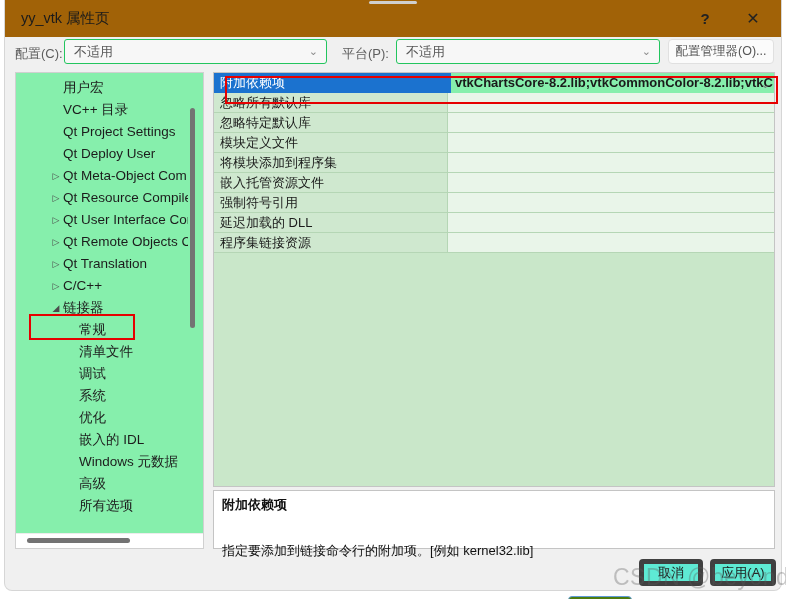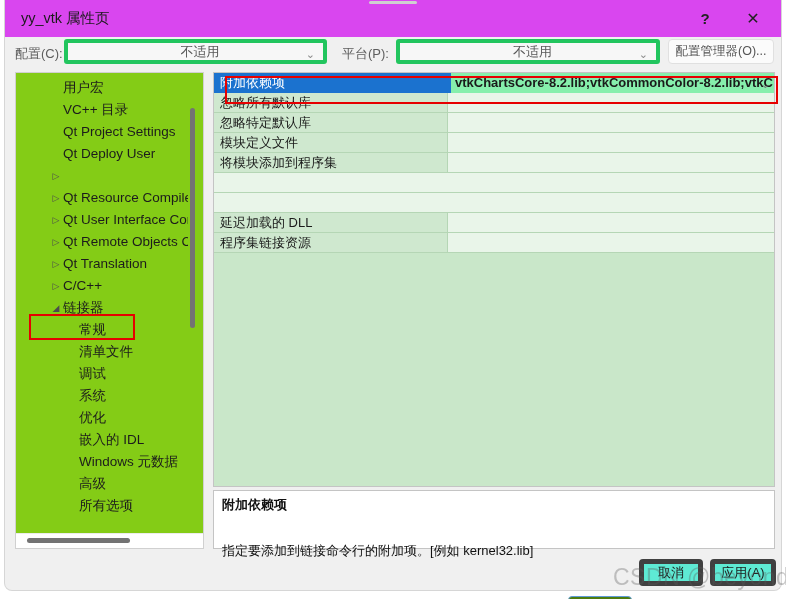--- a/index.html
+++ b/index.html
@@ -29,21 +29,21 @@
     border-radius: 0 0 8px 8px;
     box-sizing: border-box;
   }
 
   
   #titlebar {
     position: absolute;
     left: 0; top: 0;
     width: 100%;
     height: 37px;
-    background: #d946ef;
+    background: #a16207;
   }
   #title-text {
     position: absolute;
     left: 16px;
     top: 9px;
     font-size: 14.5px;
     color: #1b1b1b;
   }
   .titlebar-btn {
     position: absolute;
@@ -83,27 +83,26 @@
     position: absolute;
     top: 7px;
     font-size: 13px;
     color: #5d5d5d;
   }
   .combo {
     position: absolute;
     top: 1px;
     height: 25px;
     background: #f7f7f7;
-    border: 4px solid #22c55e;
+    border: 1px solid #22c55e;
     border-radius: 3px;
     box-sizing: border-box;
     display: flex;
     align-items: center;
     cursor: default;
-    justify-content: center;
   }
   .combo .combo-value {
     margin-left: 9px;
     font-size: 13px;
     color: #585858;
     white-space: nowrap;
     overflow: hidden;
   }
   .combo .chev {
     position: absolute;
@@ -136,21 +135,21 @@
     cursor: default;
   }
 
   
   #treepanel {
     position: absolute;
     left: 10px;
     top: 72px;
     width: 189px;
     height: 477px;
-    background: #84cc16;
+    background: #86efac;
     border: 1px solid #d0d0d0;
     box-sizing: border-box;
     overflow: hidden;
   }
   #treeclip {
     position: absolute;
     left: 0; top: 4px;
     width: 172px;
     height: 452px;
     overflow: hidden;
@@ -422,21 +421,21 @@
 
     <div id="cfgmgr-btn">配置管理器(O)...</div>
   </div>
 
   <div id="treepanel">
     <div id="treeclip">
         <div class="tree-item lvl1"><span class="arrow"></span><span class="tlabel">用户宏</span></div>
         <div class="tree-item lvl1"><span class="arrow"></span><span class="tlabel">VC++ 目录</span></div>
         <div class="tree-item lvl1"><span class="arrow"></span><span class="tlabel">Qt Project Settings</span></div>
         <div class="tree-item lvl1"><span class="arrow"></span><span class="tlabel">Qt Deploy User</span></div>
-        <div class="tree-item lvl1"><span class="arrow">▷</span></div>
+        <div class="tree-item lvl1"><span class="arrow">▷</span><span class="tlabel">Qt Meta-Object Com</span></div>
         <div class="tree-item lvl1"><span class="arrow">▷</span><span class="tlabel">Qt Resource Compile</span></div>
         <div class="tree-item lvl1"><span class="arrow">▷</span><span class="tlabel">Qt User Interface Cor</span></div>
         <div class="tree-item lvl1"><span class="arrow">▷</span><span class="tlabel">Qt Remote Objects C</span></div>
         <div class="tree-item lvl1"><span class="arrow">▷</span><span class="tlabel">Qt Translation</span></div>
         <div class="tree-item lvl1"><span class="arrow">▷</span><span class="tlabel">C/C++</span></div>
         <div class="tree-item lvl1"><span class="arrow">◢</span><span class="tlabel">链接器</span></div>
         <div class="tree-item lvl2"><span class="arrow"></span><span class="tlabel">常规</span></div>
         <div class="tree-item lvl2"><span class="arrow"></span><span class="tlabel">清单文件</span></div>
         <div class="tree-item lvl2"><span class="arrow"></span><span class="tlabel">调试</span></div>
         <div class="tree-item lvl2"><span class="arrow"></span><span class="tlabel">系统</span></div>
@@ -471,23 +470,25 @@
         </div>
         <div class="grow">
           <div class="gname">模块定义文件</div>
           <div class="gval"></div>
         </div>
         <div class="grow">
           <div class="gname">将模块添加到程序集</div>
           <div class="gval"></div>
         </div>
         <div class="grow">
-          <div class="gval"></div>
-        </div>
-        <div class="grow">
+          <div class="gname">嵌入托管资源文件</div>
+          <div class="gval"></div>
+        </div>
+        <div class="grow">
+          <div class="gname">强制符号引用</div>
           <div class="gval"></div>
         </div>
         <div class="grow">
           <div class="gname">延迟加载的 DLL</div>
           <div class="gval"></div>
         </div>
         <div class="grow">
           <div class="gname">程序集链接资源</div>
           <div class="gval"></div>
         </div>

